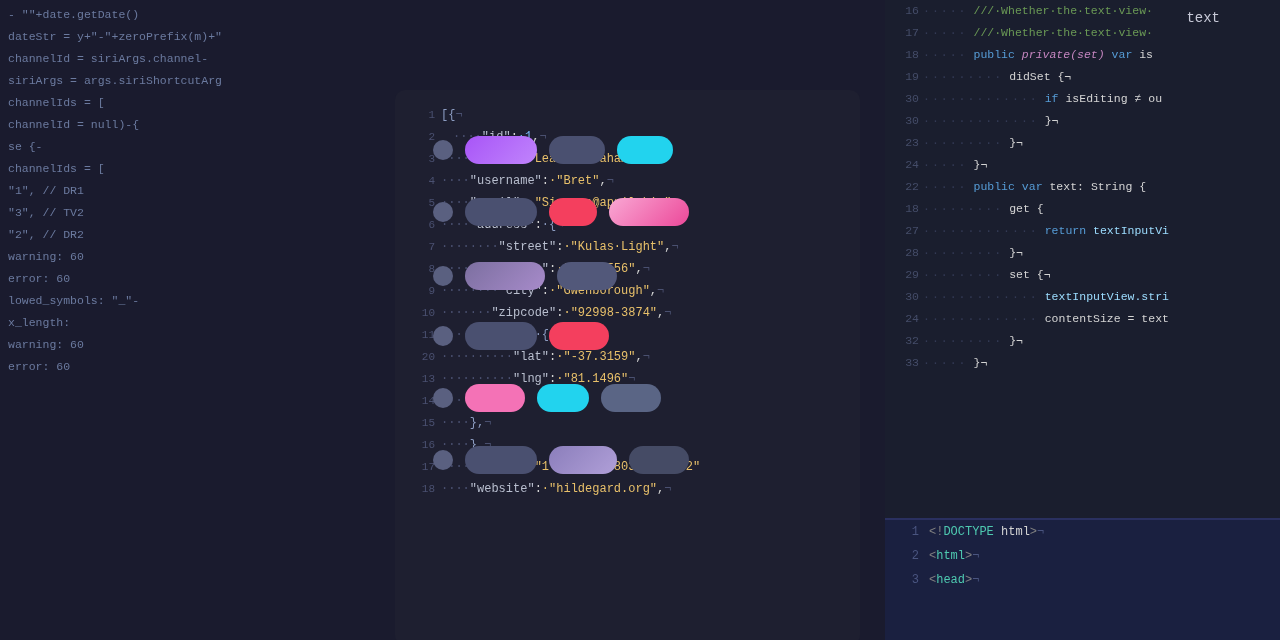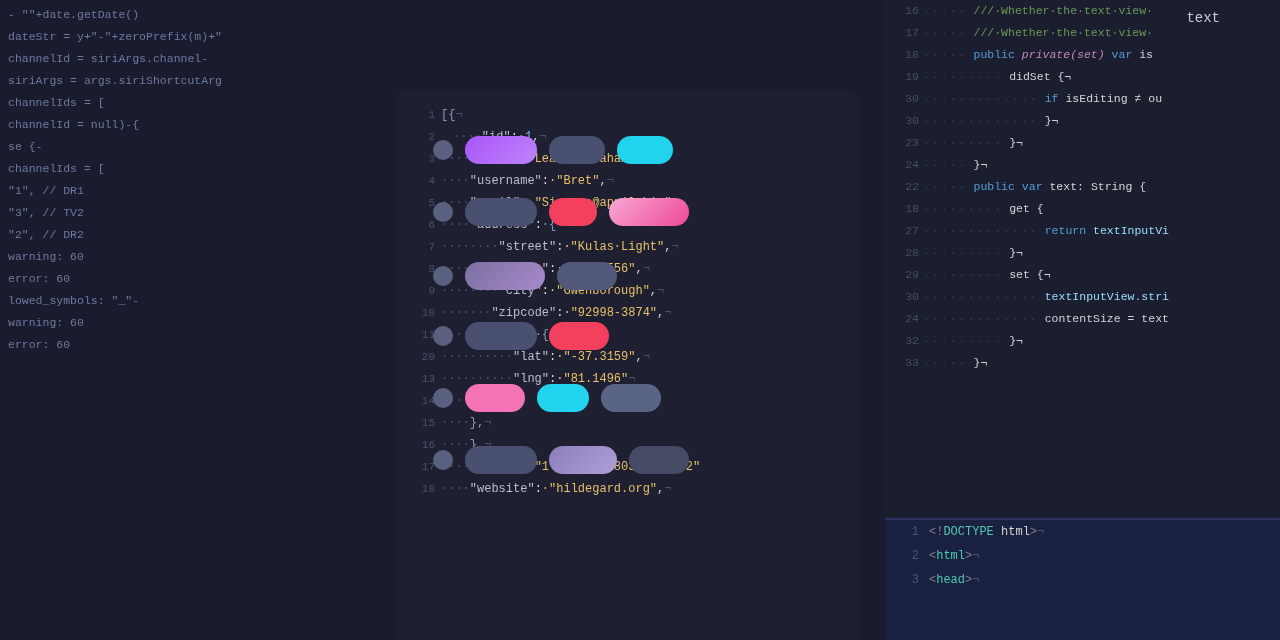--- a/index.html
+++ b/index.html
@@ -206,20 +206,21 @@
   <div class="code-line">channelIds = [</div>
   <div class="code-line">channelId = null)-{</div>
   <div class="code-line">se {-</div>
   <div class="code-line">channelIds = [</div>
   <div class="code-line">"1", // DR1</div>
   <div class="code-line">"3", // TV2</div>
   <div class="code-line">"2", // DR2</div>
   <div class="code-line">warning: 60</div>
   <div class="code-line">error: 60</div>
   <div class="code-line">lowed_symbols: "_"-</div>
+  <div class="code-line">x_length:</div>
   <div class="code-line">warning: 60</div>
   <div class="code-line">error: 60</div>
 </div>
 
 <div class="middle-panel">
   <div class="json-line"><span class="ln">1</span><span class="br">[{</span><span class="dot">¬</span></div>
   <div class="json-line"><span class="ln">2</span><span style="margin-left:12px"></span><span class="dot">····</span><span class="key">"id"</span><span class="kw-white">:</span><span class="num">·1</span><span class="kw-white">,</span><span class="dot">¬</span></div>
   <div class="json-line"><span class="ln">3</span><span class="dot">····</span><span class="key">"name"</span><span class="kw-white">:</span><span class="str">·"Leanne·Graham"</span><span class="kw-white">,</span><span class="dot">¬</span></div>
   <div class="json-line"><span class="ln">4</span><span class="dot">····</span><span class="key">"username"</span><span class="kw-white">:</span><span class="str">·"Bret"</span><span class="kw-white">,</span><span class="dot">¬</span></div>
   <div class="json-line"><span class="ln">5</span><span class="dot">····</span><span class="key">"email"</span><span class="kw-white">:</span><span class="str">·"Sincere@april.biz"</span><span class="kw-white">,</span><span class="dot">¬</span></div>

